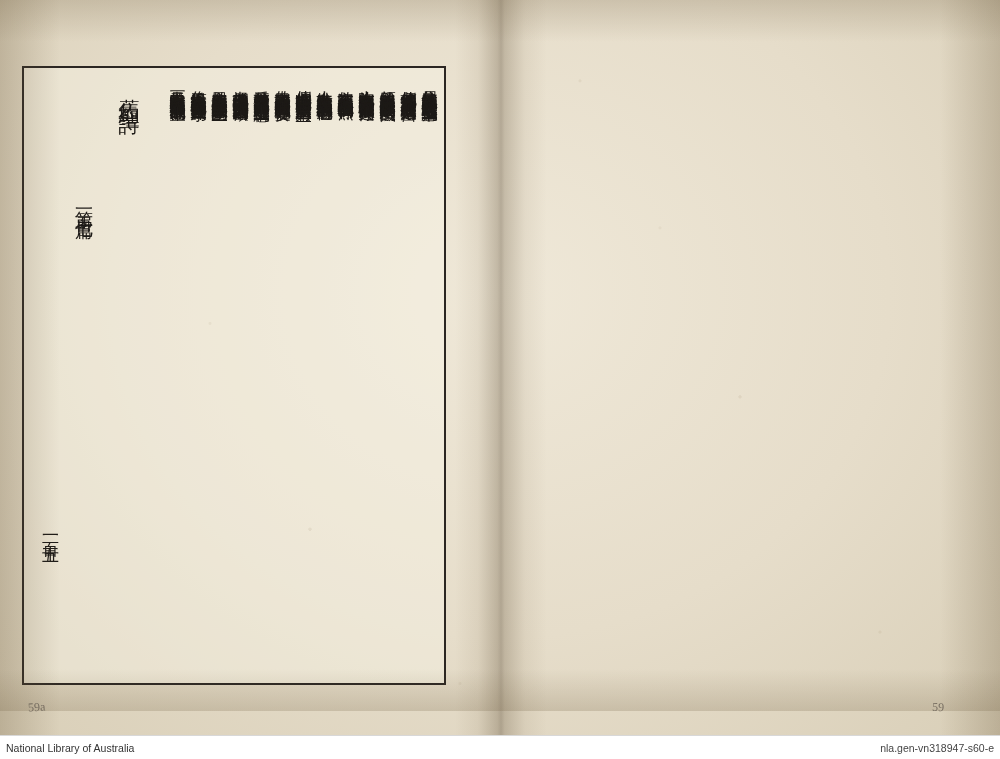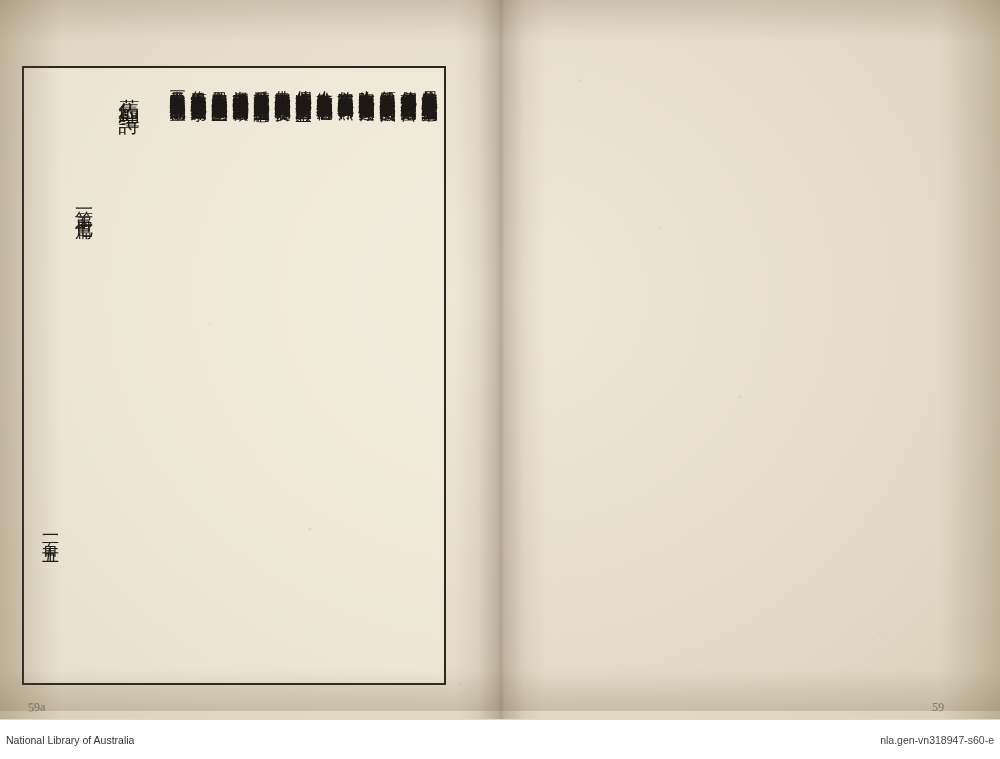--- a/index.html
+++ b/index.html
@@ -154,21 +154,21 @@
     transform: rotate(-4deg);
     opacity: 0.85;
   }
   .pencil.l { left: 28px;  top: 700px; }
   .pencil.r { left: 932px; top: 700px; transform: rotate(2deg); }
 
   
   .footer {
     position: absolute;
     left: 0; bottom: 0;
-    width: 1000px; height: 40px;
+    width: 1000px; height: 24px;
     background: #ffffff;
     border-top: 1px solid #d8d8d8;
     display: flex;
     align-items: center;
     justify-content: space-between;
     padding: 0 6px;
     box-sizing: border-box;
     font-family: "Liberation Sans", sans-serif;
     font-size: 10.5px;
     color: #333;

